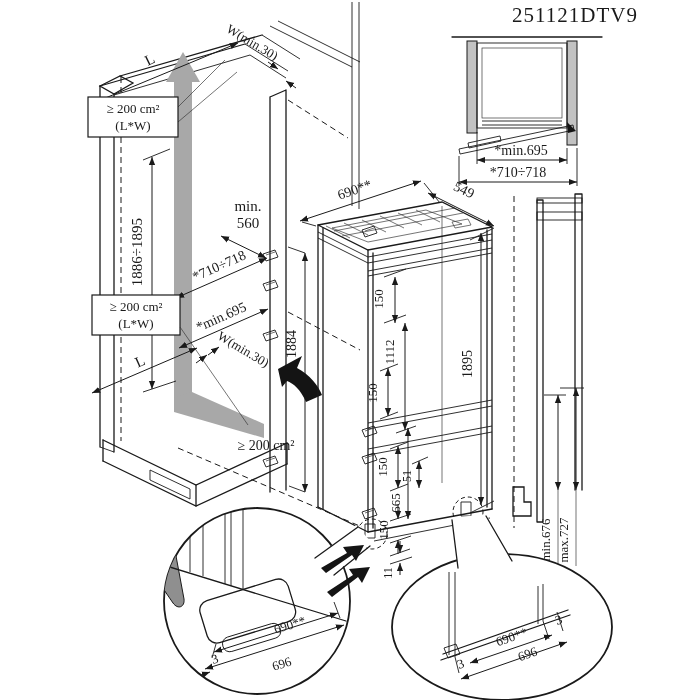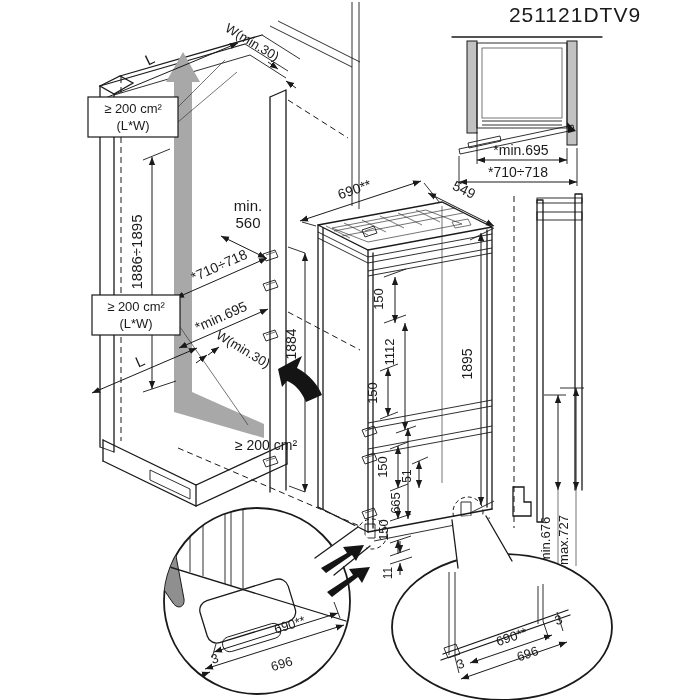--- a/index.html
+++ b/index.html
@@ -1,16 +1,16 @@
 <!DOCTYPE html>
 <html><head>
 <meta charset="utf-8">
 <style>
   html,body{margin:0;padding:0;background:#fff;}
-  .stage{width:700px;height:700px;position:relative;background:#fff;font-family:Liberation Sans, sans-serif;}
+  .stage{width:700px;height:700px;position:relative;background:#fff;font-family:Liberation Serif, serif;}
   svg{display:block;}
   .ln{stroke:#1a1a1a;stroke-width:1.3;fill:none;stroke-linecap:round;}
   .thin{stroke:#1a1a1a;stroke-width:0.9;fill:none;}
   .xthin{stroke:#3a3a3a;stroke-width:0.7;fill:none;}
   .dash{stroke:#1a1a1a;stroke-width:1;fill:none;stroke-dasharray:6 4;}
   .fdash{stroke:#1a1a1a;stroke-width:1;fill:none;stroke-dasharray:4 3;}
   .dim{stroke:#1a1a1a;stroke-width:1;fill:none;}
   .wall{fill:#c2c2c2;stroke:#1a1a1a;stroke-width:1;}
   .whitebox{fill:#fff;stroke:#1a1a1a;stroke-width:1.2;}
   .blk{fill:#141414;stroke:none;}

